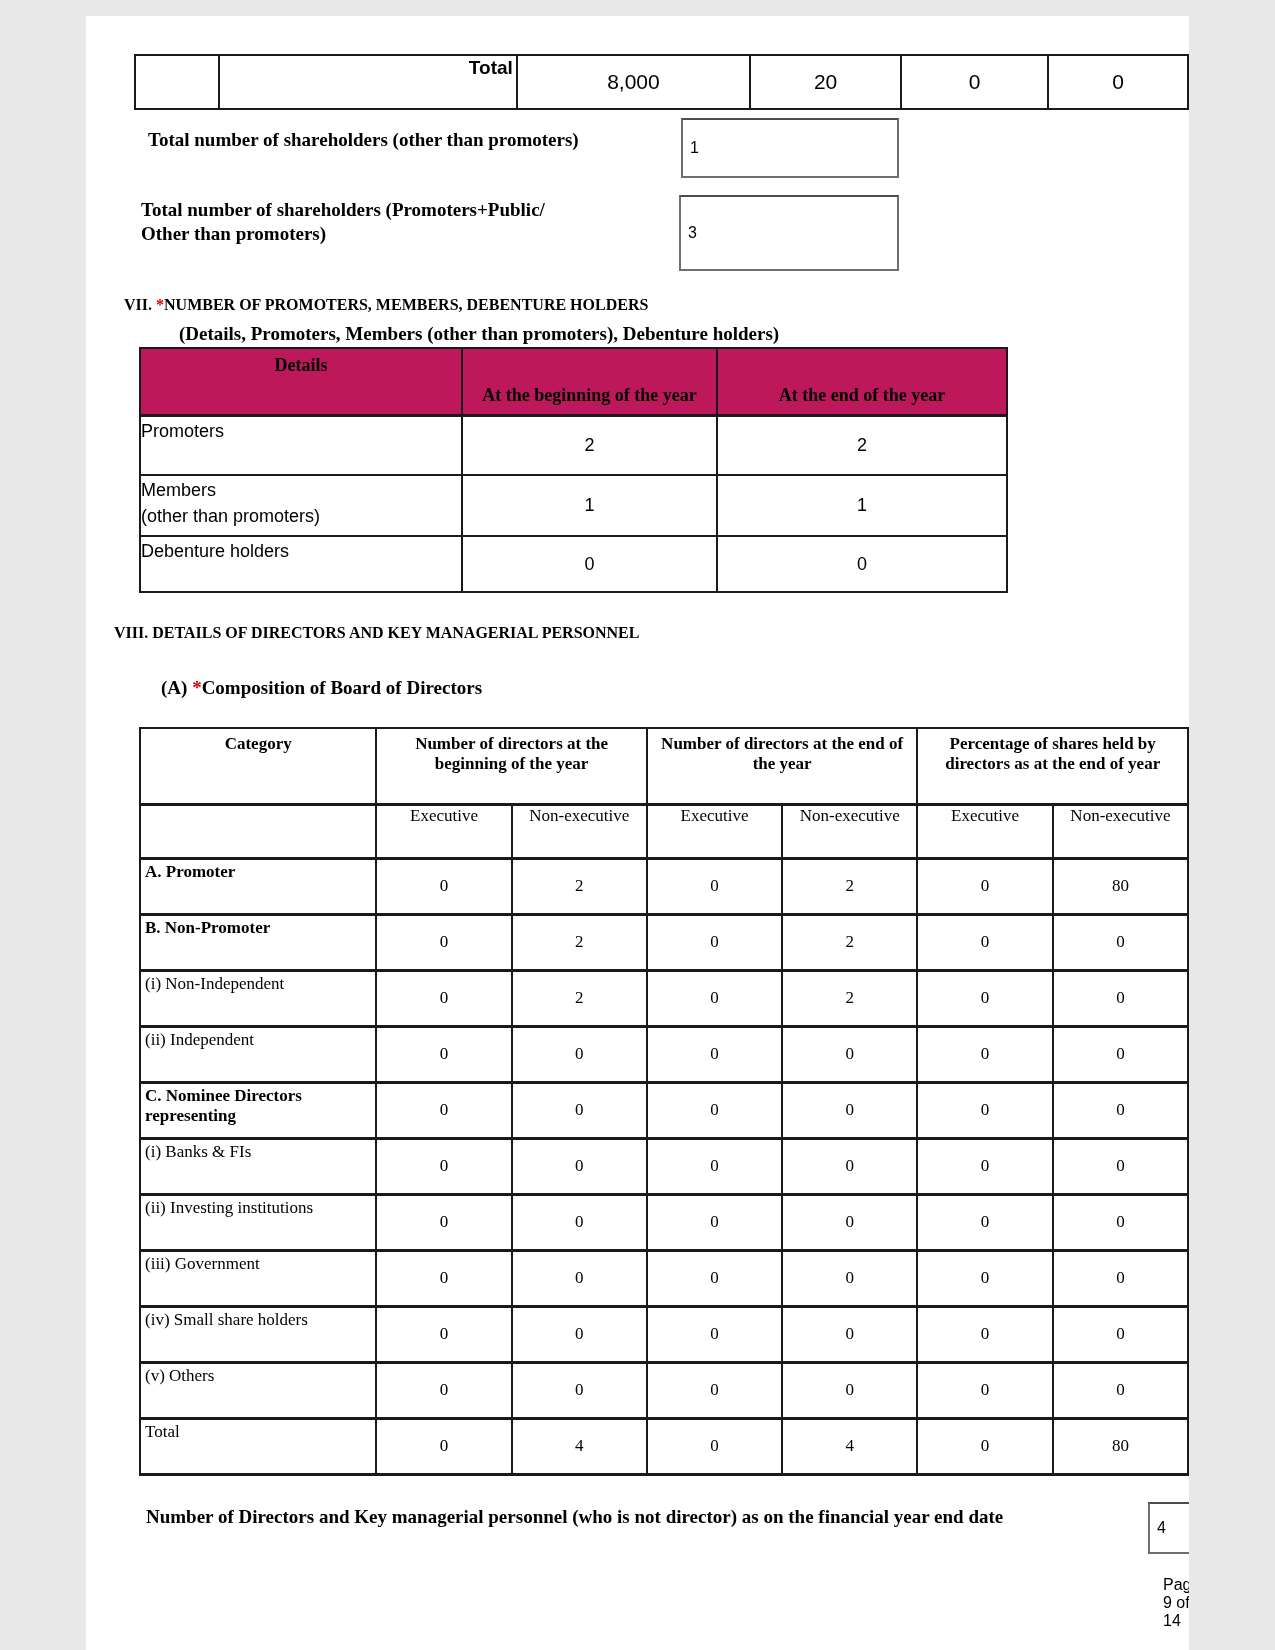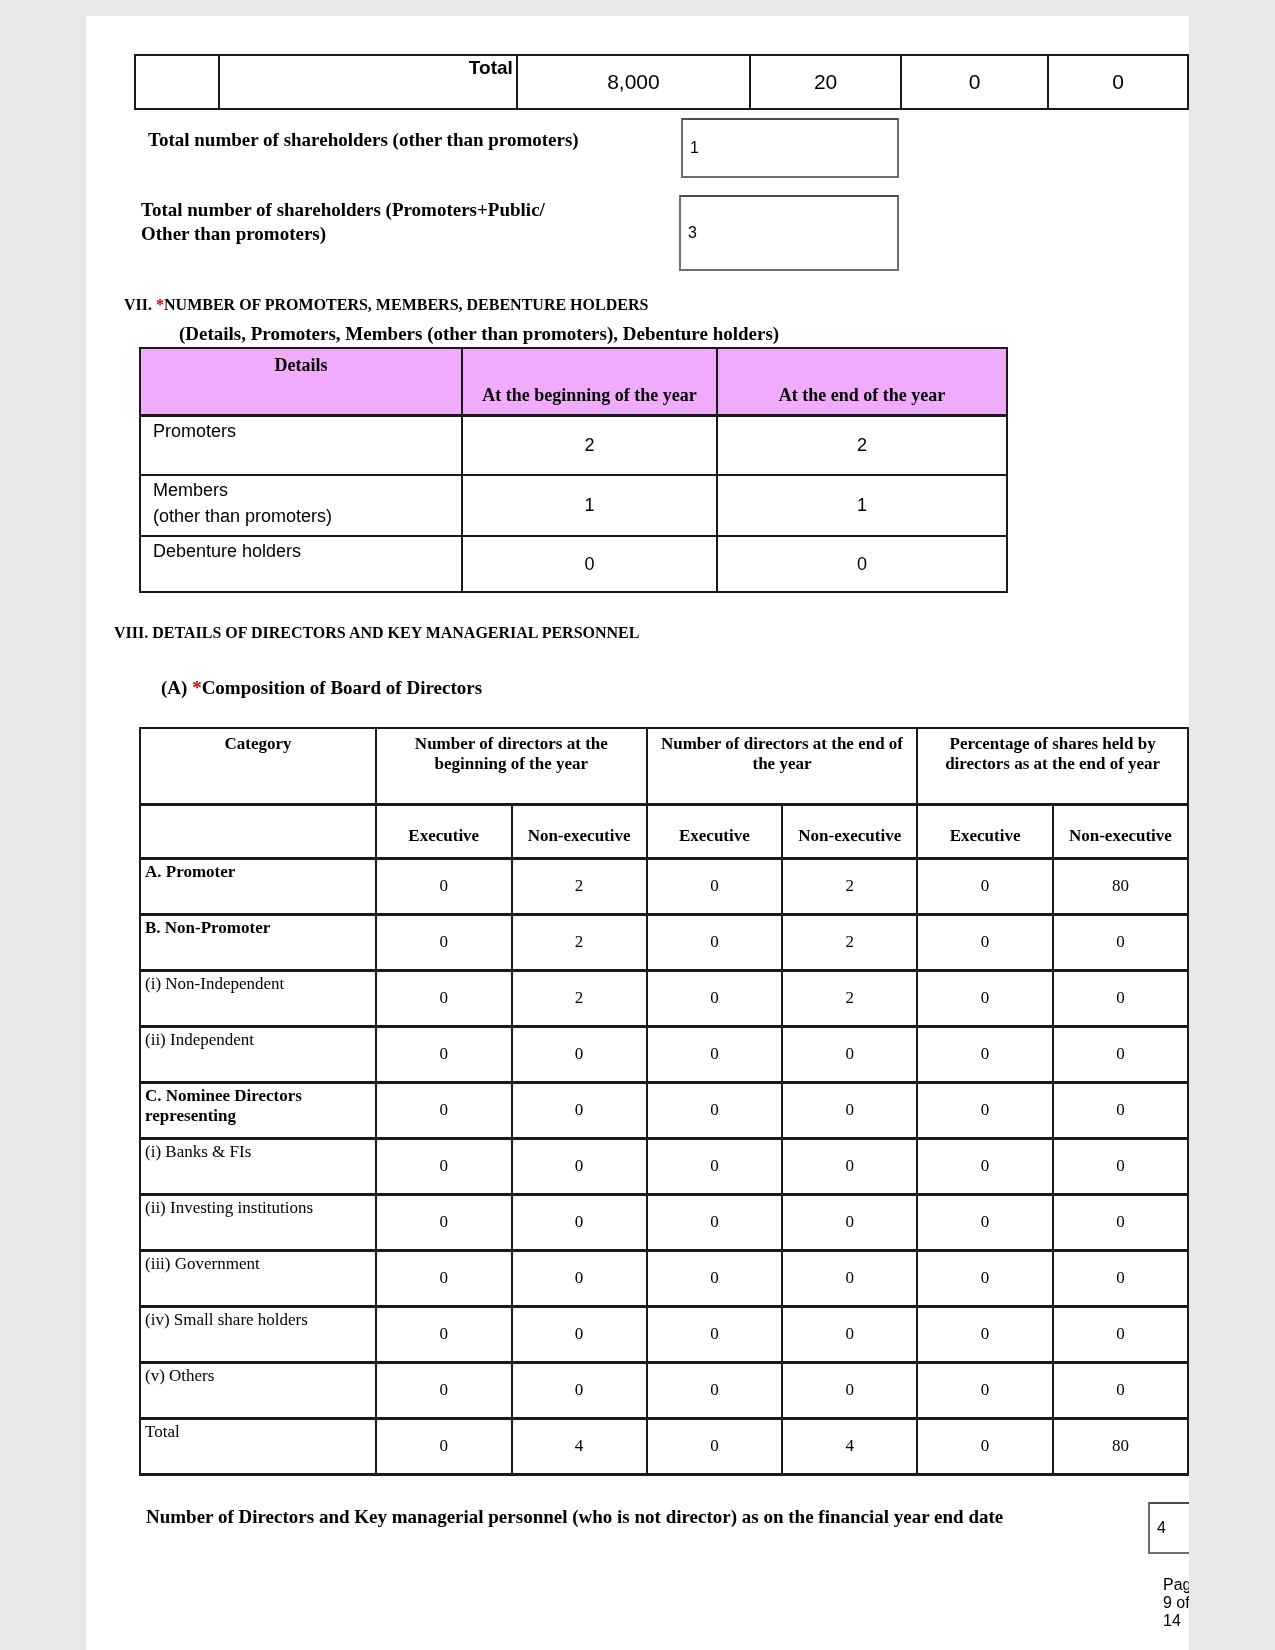--- a/index.html
+++ b/index.html
@@ -51,58 +51,58 @@
 
   
   .h-main { position: absolute; font-weight: bold; font-size: 16px; white-space: nowrap; }
   .h-sub  { position: absolute; font-weight: bold; font-size: 19px; white-space: nowrap; }
   .star { color: #d40000; }
 
   
   .vii-table { position: absolute; left: 53px; top: 331px; }
   .vii-table th, .vii-table td { border: 2px solid #1a1a1a; }
   .vii-table thead th {
-    background: #f0abfc;
+    background: #be185d;
     height: 67px;
     font-size: 18px;
     font-weight: bold;
     border-bottom-width: 3px;
   }
   .vii-table thead th.details-h { vertical-align: top; padding-top: 6px; }
   .vii-table thead th.year-h { vertical-align: bottom; padding-bottom: 8px; }
   .vii-table tbody td {
     font-family: "Liberation Sans", sans-serif;
     font-size: 18px;
     text-align: center;
     vertical-align: middle;
   }
   .vii-table tbody td.row-lbl {
     text-align: left;
     vertical-align: top;
-    padding: 1px 12px;
+    padding: 1px 0;
     line-height: 1.45;
   }
 
   
   .dir-table { position: absolute; left: 53px; top: 711px; }
   .dir-table th, .dir-table td { border: 2px solid #1a1a1a; }
   .dir-table thead tr.main-h th {
     height: 76px;
     font-size: 17px;
     font-weight: bold;
     vertical-align: top;
     padding-top: 5px;
     border-bottom-width: 3px;
   }
   .dir-table thead tr.sub-h th {
     height: 54px;
     font-size: 17px;
-    font-weight: bold;
-    vertical-align: top;
-    padding-top: 20px;
+    font-weight: normal;
+    vertical-align: top;
+    padding-top: 0;
     border-bottom-width: 3px;
   }
   .dir-table tbody td {
     height: 56px;
     font-size: 17px;
     text-align: center;
     vertical-align: middle;
     border-top-width: 3px;
     border-bottom-width: 3px;
   }

